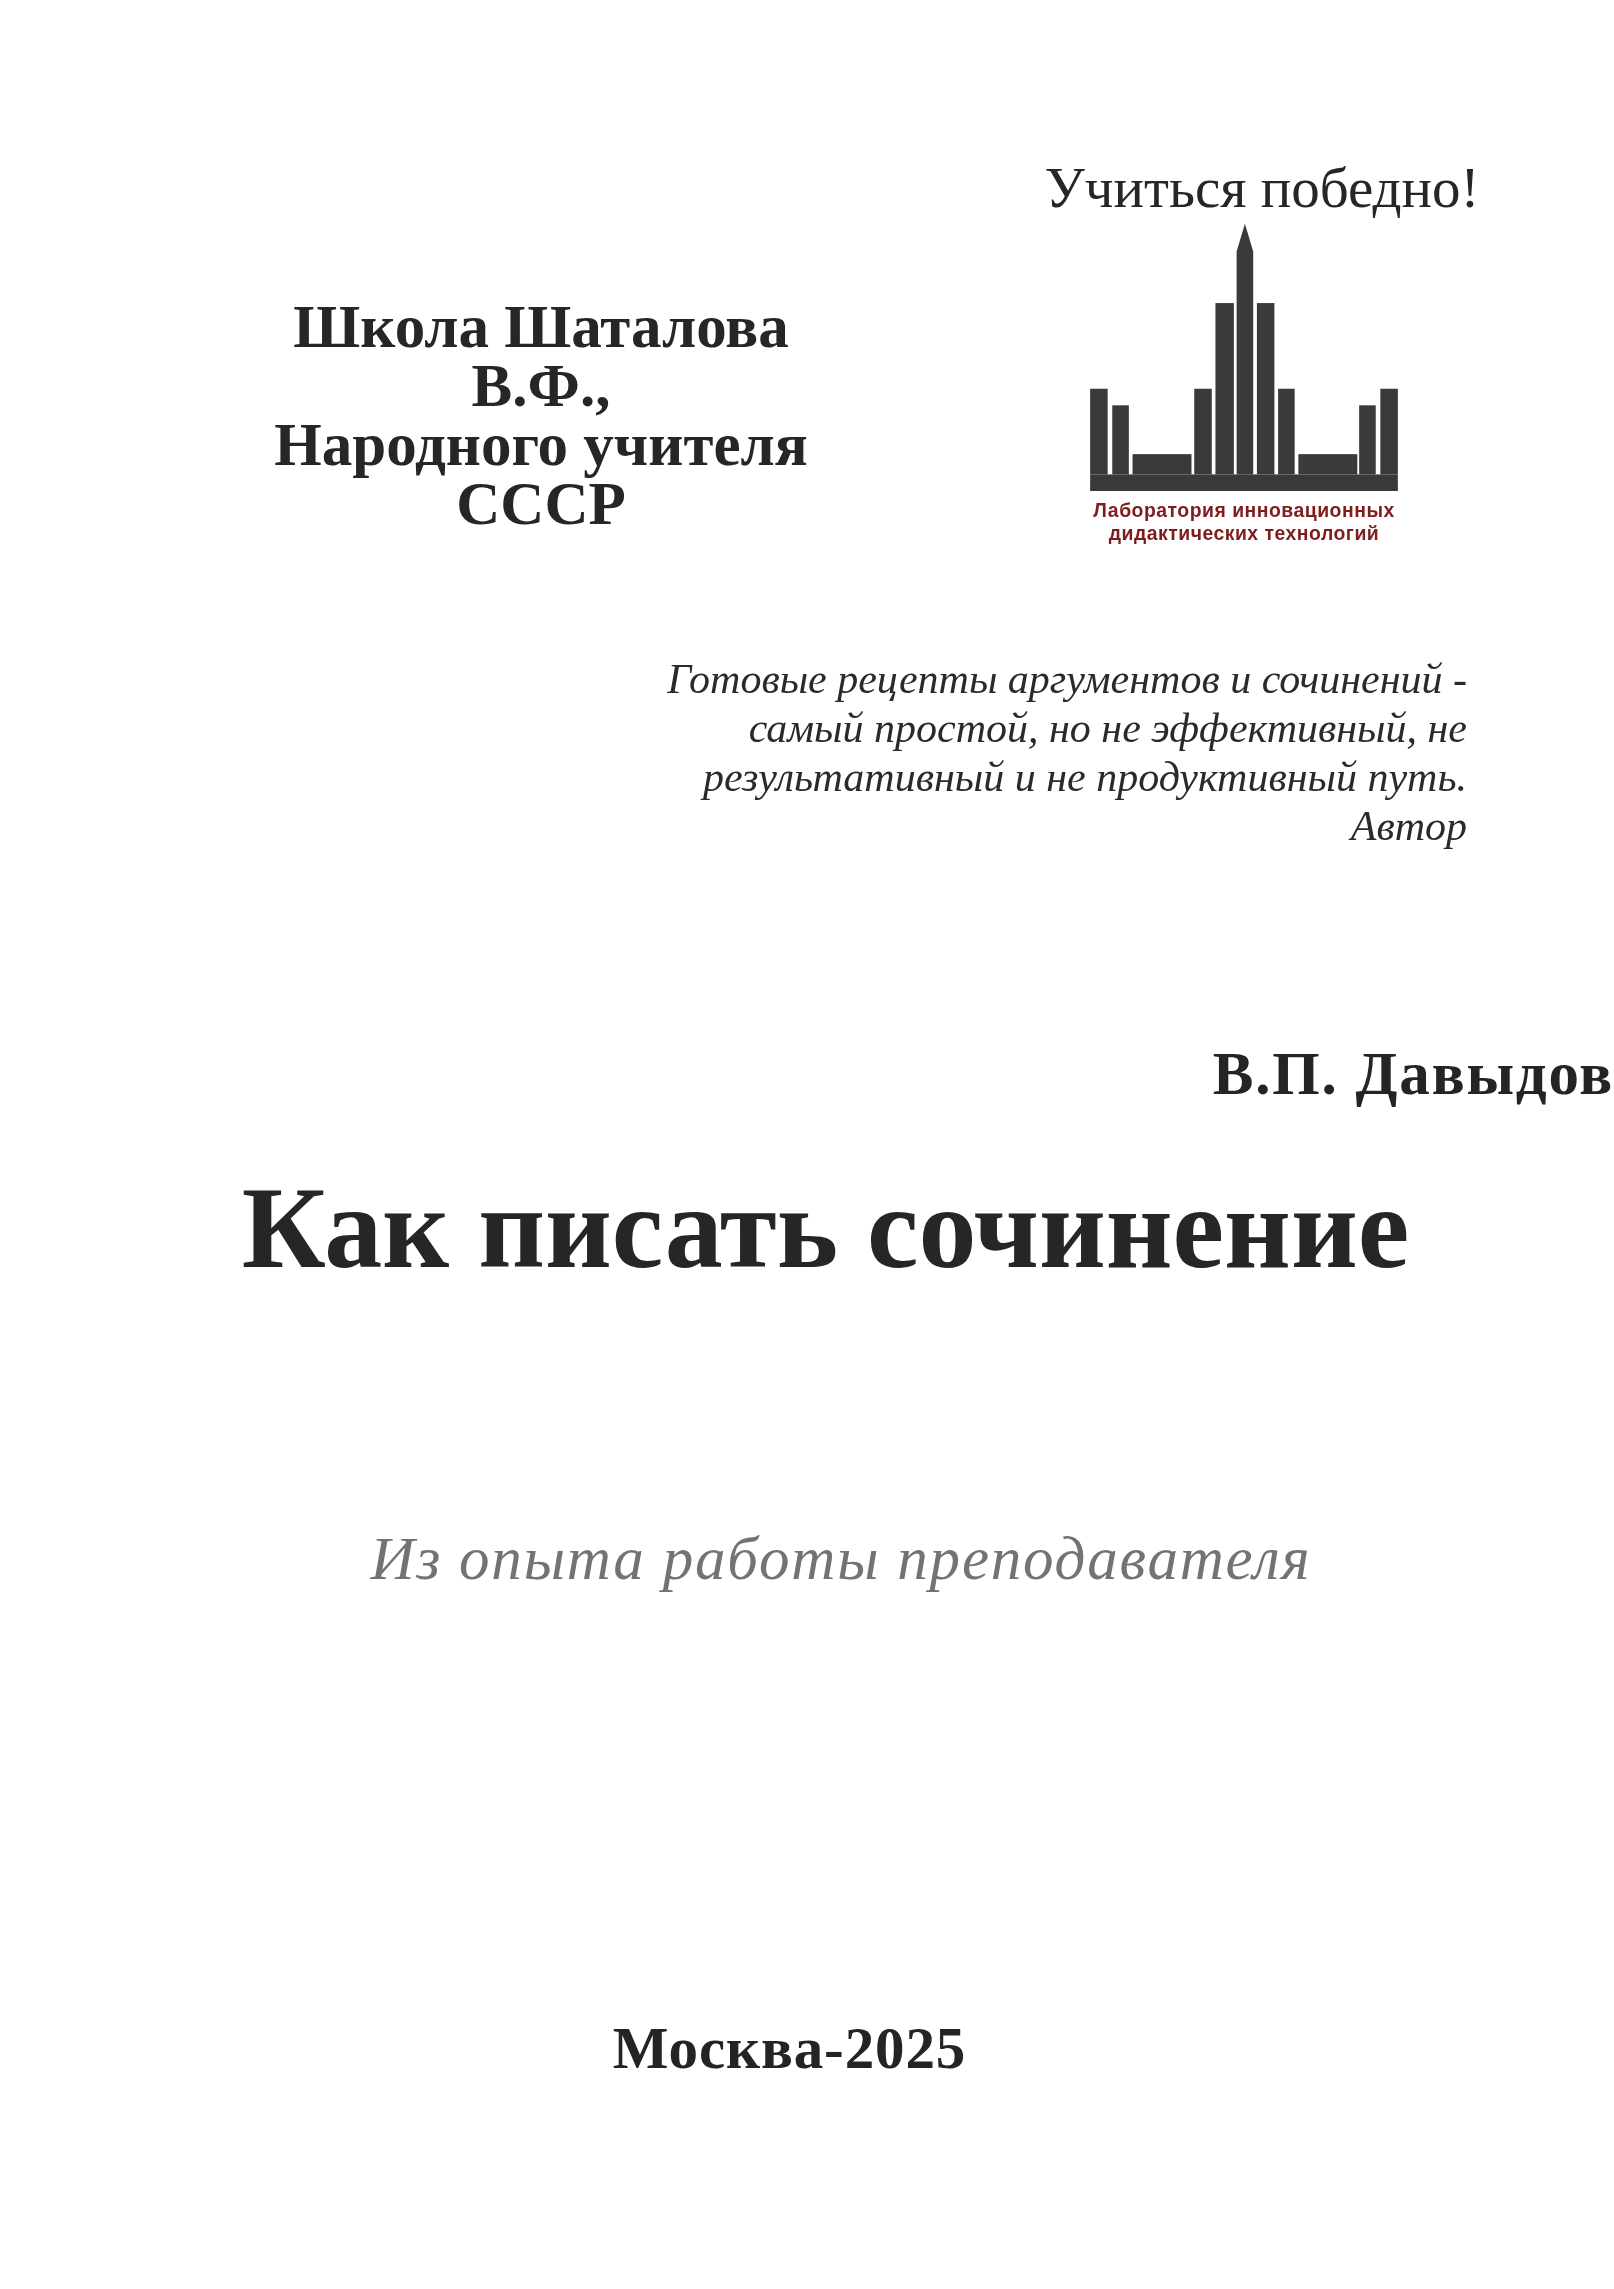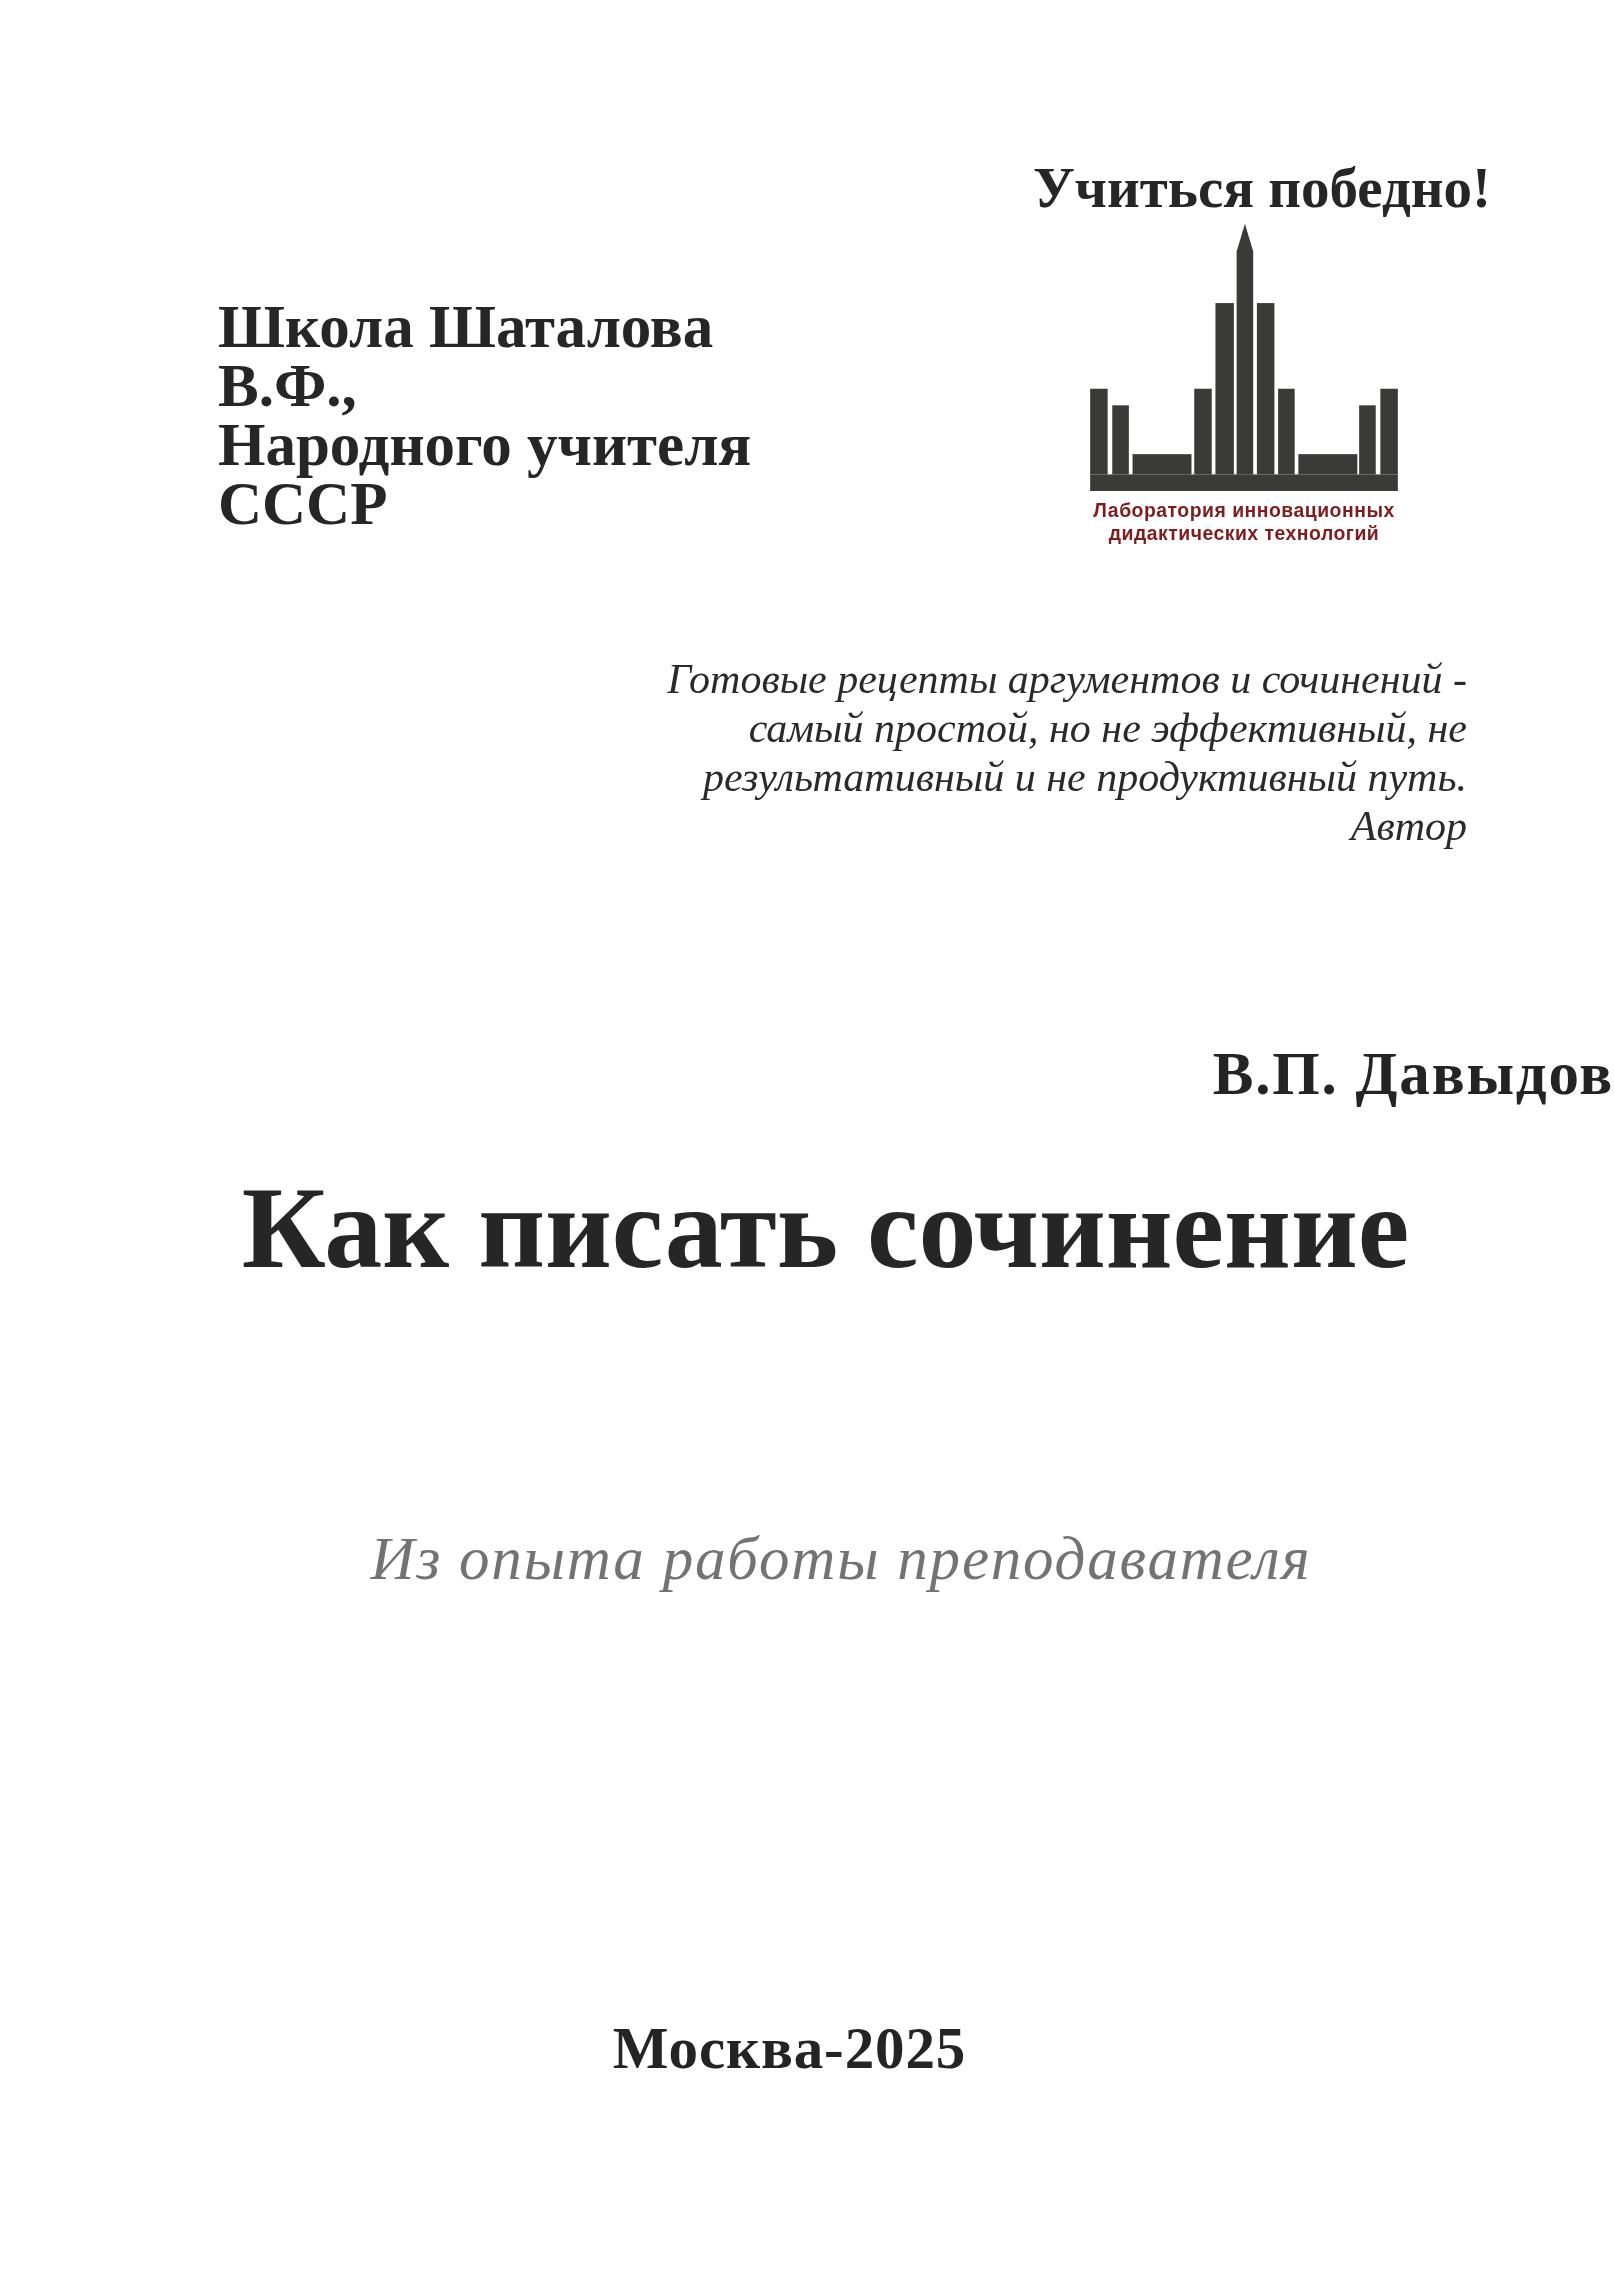--- a/index.html
+++ b/index.html
@@ -9,27 +9,27 @@
     margin:0 auto;
     background:#ffffff;
     font-family:"Liberation Serif","DejaVu Serif",serif;
     color:#222222;
     overflow:hidden;
   }
   
   .slogan{
     position:absolute;top:159px;left:1013px;width:498px;
     text-align:center;
-    font-weight:bold;font-size:57px;line-height:57px;
+    font-weight:normal;font-size:57px;line-height:57px;
     color:#262626;
   }
   
   .school{
     position:absolute;top:297px;left:218px;width:646px;
-    text-align:left;
+    text-align:center;
     font-weight:bold;font-size:61px;line-height:59px;
     color:#262626;
   }
   
   .logo{
     position:absolute;top:222px;left:1089px;width:310px;
     text-align:center;
   }
   .logo svg{display:block;margin:0 auto;}
   .logo-caption{

